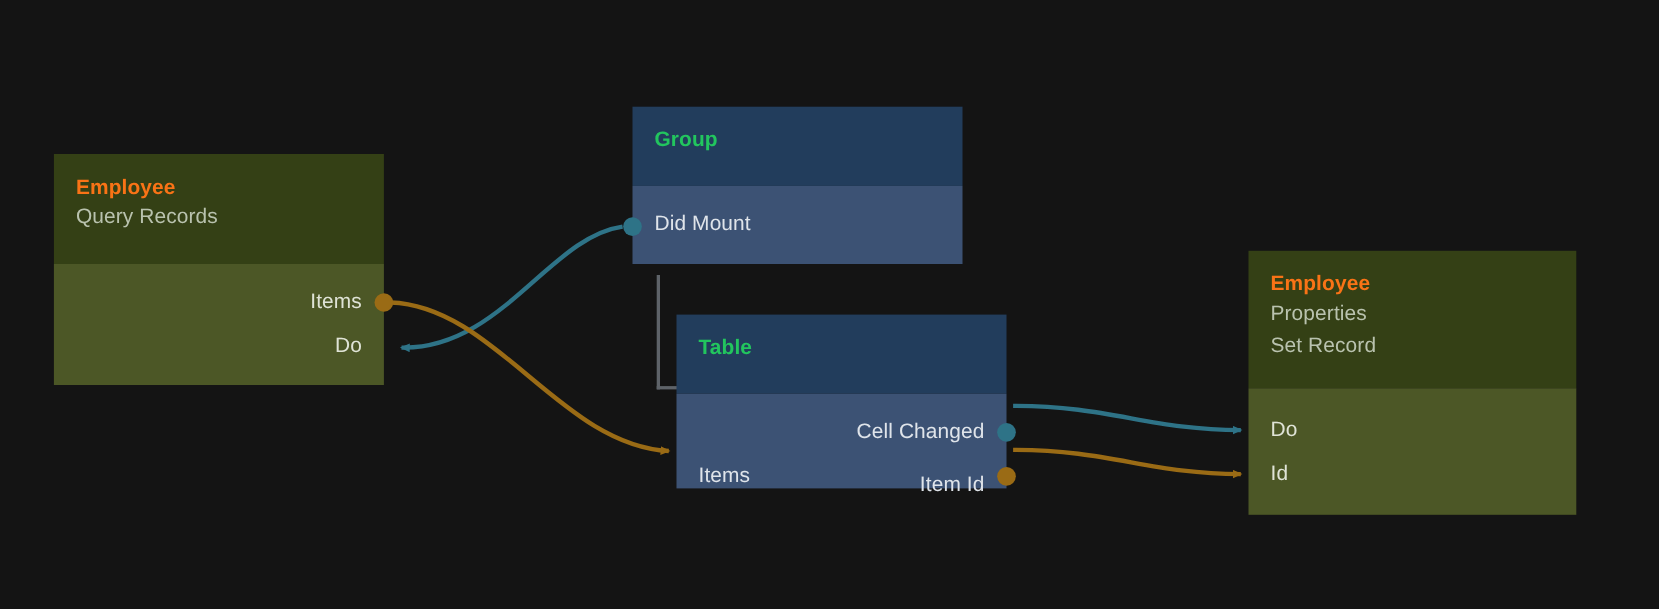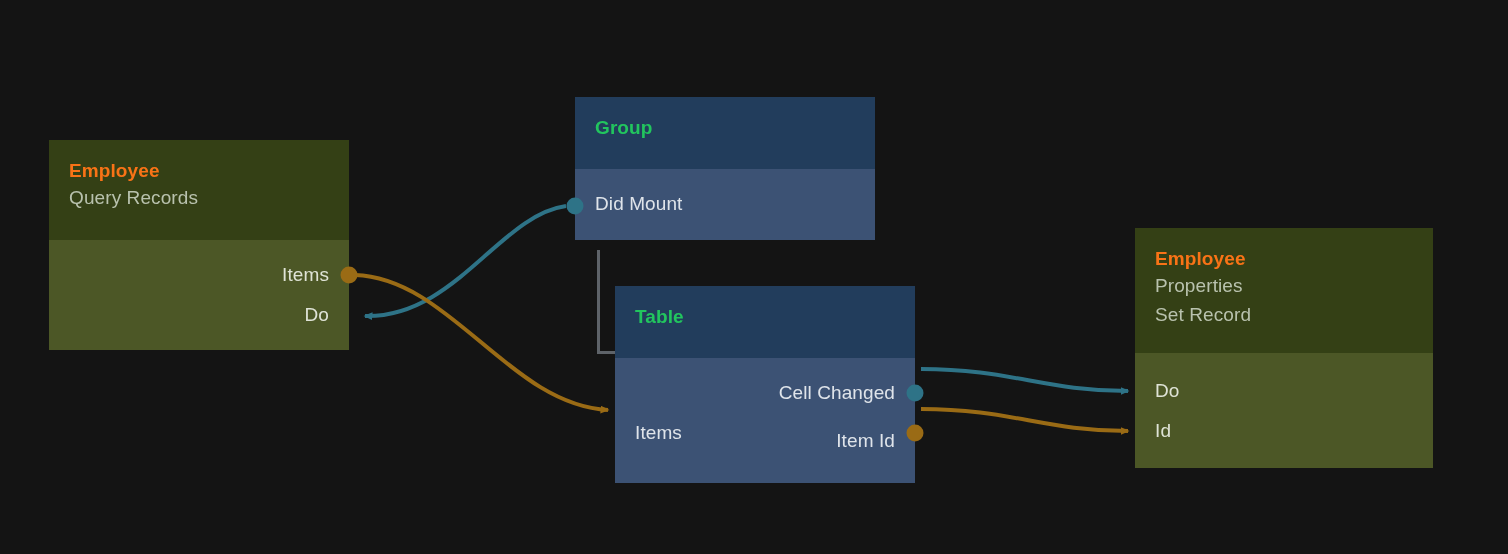--- a/index.html
+++ b/index.html
@@ -153,21 +153,21 @@
     </div>
     <div class="port-dot teal" style="left:0px; top:109px;"></div>
   </div>
 
   <div class="nest-bracket" style="left:597px; top:250px; width:20px; height:104px;"></div>
 
   <div class="node blue" style="left:615px; top:262px; width:300px; height:185px;margin-top:24px;">
     <div class="node-header" style="height:72px;">
       <div class="node-title">Table</div>
     </div>
-    <div class="node-body" style="height:125px;">
+    <div class="node-body" style="height:86px;">
       <div class="port-row right" style="top:23px;">
         <span class="port-label">Cell Changed</span>
       </div>
       <div class="port-row left" style="top:63px;">
         <span class="port-label">Items</span>
       </div>
       <div class="port-row right" style="top:71px;">
         <span class="port-label">Item Id</span>
       </div>
     </div>

